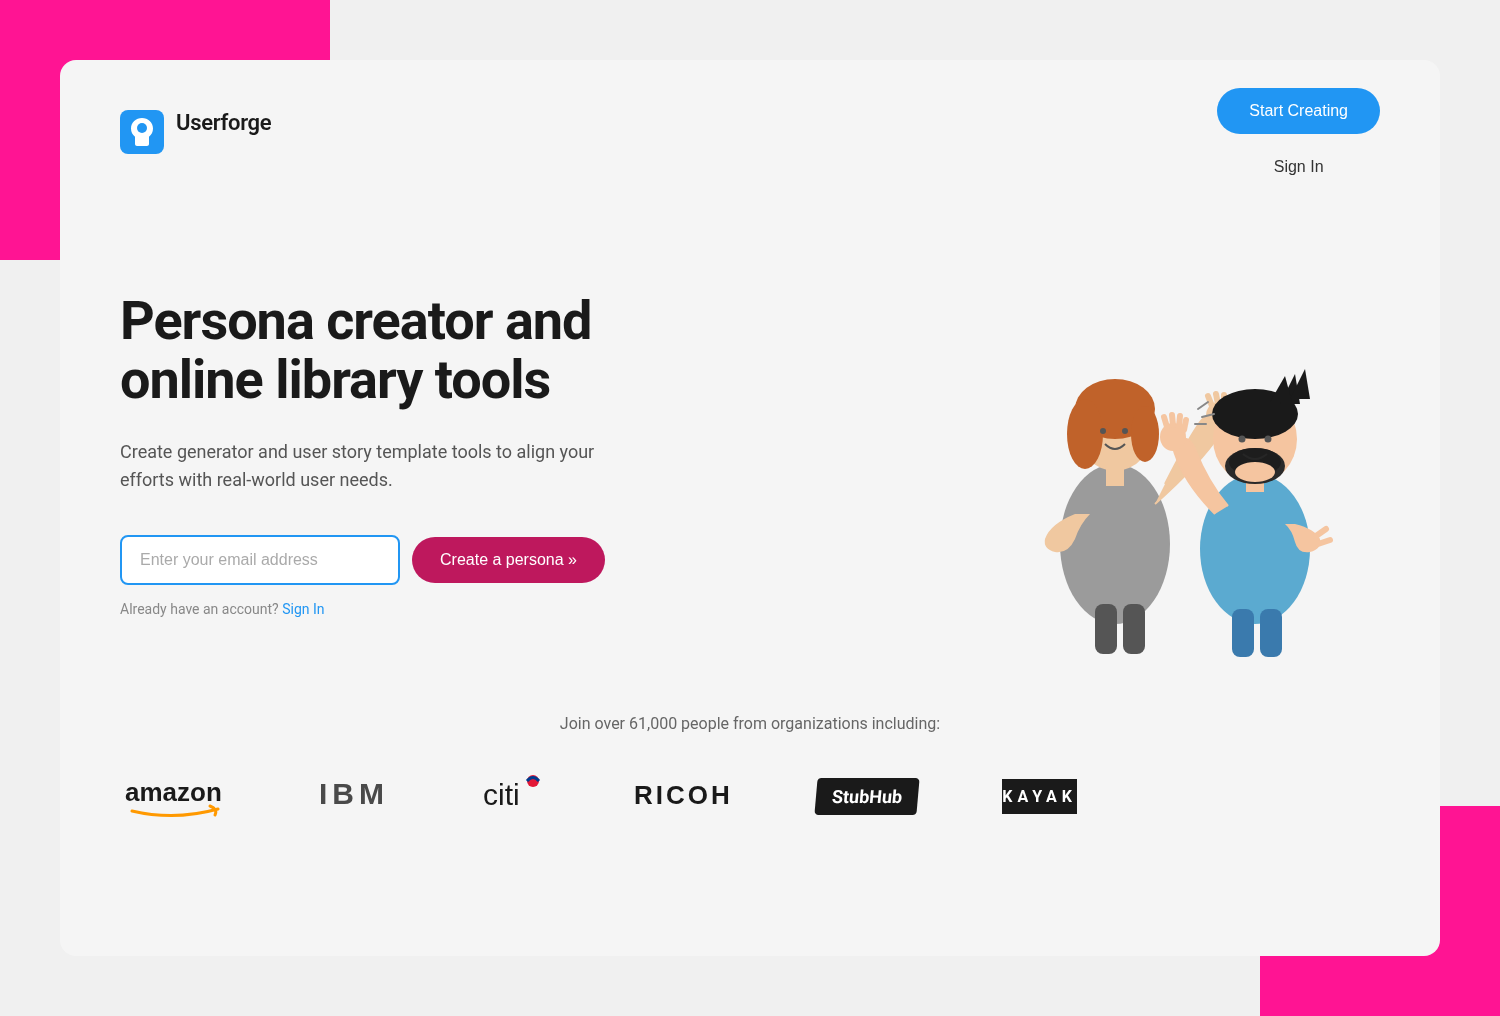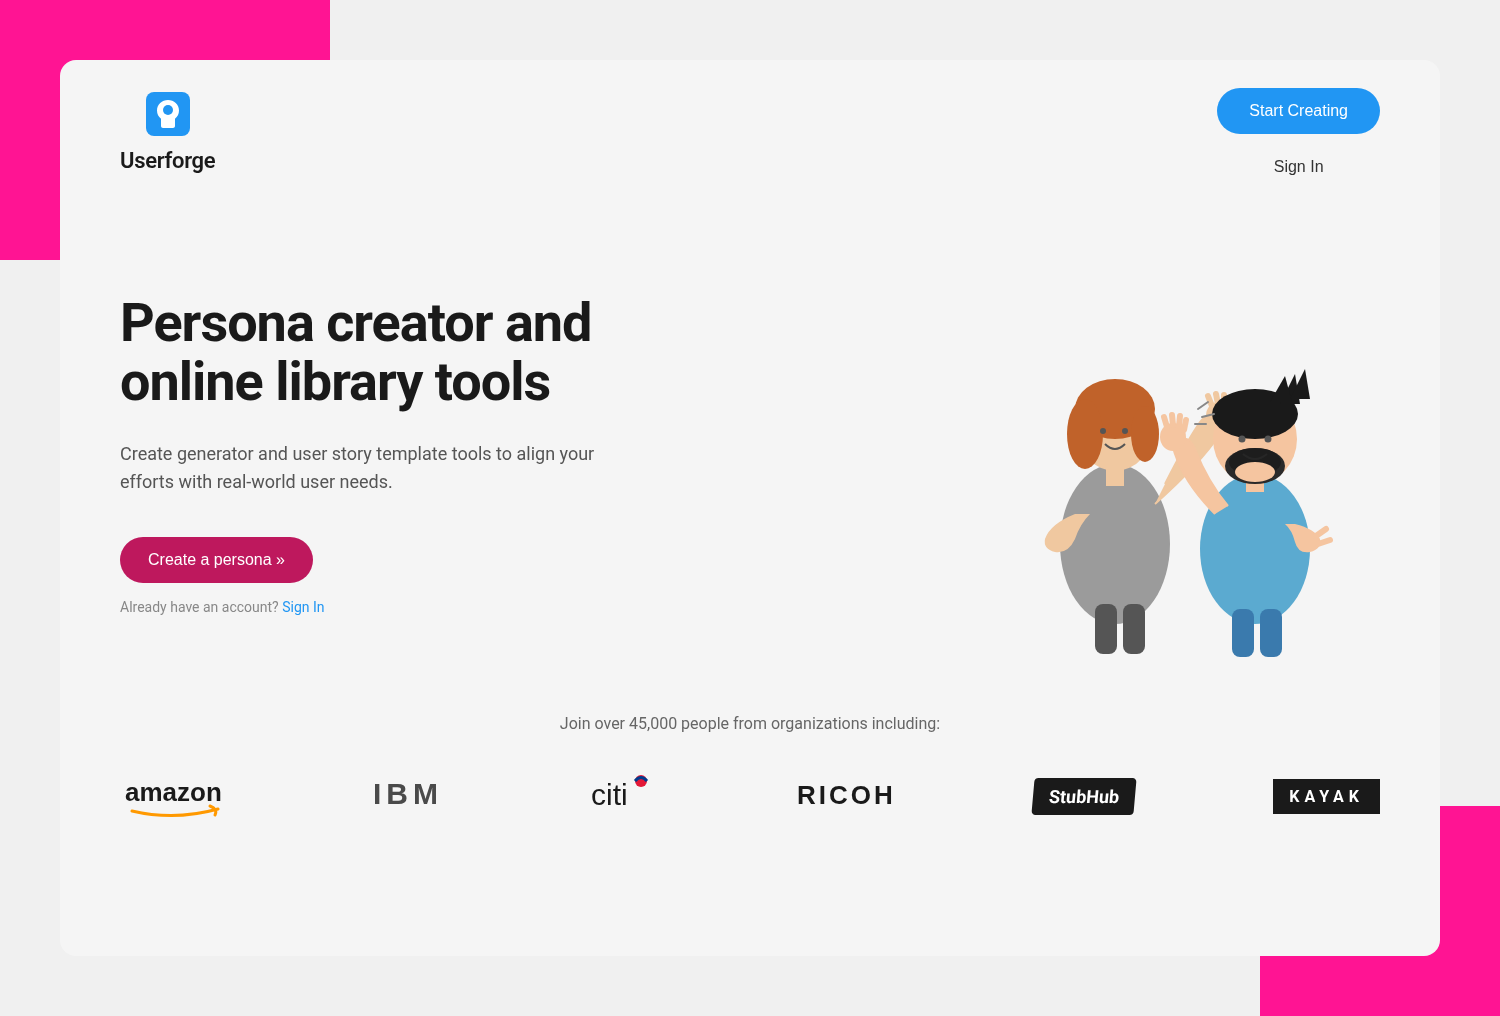--- a/index.html
+++ b/index.html
@@ -51,23 +51,21 @@
     
     .header {
       display: flex;
       align-items: center;
       justify-content: space-between;
       padding: 28px 60px;
     }
 
     .logo-area {
       display: flex;
-      align-items: center;
       gap: 12px;
-      flex-direction: column;
     }
 
     .logo-icon {
       width: 44px;
       height: 44px;
     }
 
     .logo-text {
       font-size: 22px;
       font-weight: 600;
@@ -196,39 +194,39 @@
 
     .logos-tagline {
       font-size: 16px;
       color: #666;
       margin-bottom: 36px;
     }
 
     .logos-row {
       display: flex;
       align-items: center;
-      justify-content: space-between;
-      gap: 60px;
+      justify-content: flex-start;
+      gap: 84px;
     }
 
     .logo-stubhub {
       background: #1a1a1a;
       color: white;
       padding: 8px 16px;
       font-size: 18px;
       font-weight: 700;
       border-radius: 4px;
       transform: skewX(-5deg);
       display: inline-block;
     }
 
     .logo-kayak {
       background: #1a1a1a;
       color: white;
-      padding: 8px 16px;
+      padding: 8px 0;
       font-size: 16px;
       font-weight: 700;
       letter-spacing: 5px;
       display: inline-block;
     }
 
     
     .illustration-svg {
       width: 100%;
       height: 100%;
@@ -258,20 +256,21 @@
       <button class="btn-sign-in-header">Sign In</button>
     </div>
   </header>
 
   <section class="hero">
     <div class="hero-content">
       <h1 class="hero-title">Persona creator and online library tools</h1>
       <p class="hero-subtitle">Create generator and user story template tools to align your efforts with real-world user needs.</p>
 
       <div class="email-form">
+        <input type="email" class="email-input" placeholder="Enter your email address" style="">
         <button class="btn-create-persona">Create a persona »</button>
       </div>
 
       <p class="already-account">
         <span>Already have an account?</span>
         <a class="sign-in-link">Sign In</a>
       </p>
     </div>
 
     <div class="hero-illustration">
@@ -345,21 +344,21 @@
         <rect x="135" y="370" width="22" height="50" rx="8" fill="#555"></rect>
         <rect x="163" y="370" width="22" height="50" rx="8" fill="#555"></rect>
 
         <rect x="272" y="375" width="22" height="48" rx="8" fill="#3a7aad"></rect>
         <rect x="300" y="375" width="22" height="48" rx="8" fill="#3a7aad"></rect>
       </svg>
     </div>
   </section>
 
   <section class="logos-section">
-    <p class="logos-tagline">Join over 45,000 people from organizations including:</p>
+    <p class="logos-tagline">Join over 61,000 people from organizations including:</p>
 
     <div class="logos-row">
 
       <div style="text-align:center;">
         <svg width="110" height="50" viewBox="0 0 110 50" xmlns="http://www.w3.org/2000/svg">
           <text x="5" y="32" font-family="Arial Black, Arial" font-weight="900" font-size="26" fill="#1a1a1a">amazon</text>
           <path d="M12 42 Q55 52 98 40" stroke="#FF9900" stroke-width="3" fill="none" stroke-linecap="round"></path>
           <path d="M90 37 Q98 40 95 46" stroke="#FF9900" stroke-width="3" fill="none" stroke-linecap="round"></path>
         </svg>
       </div>

